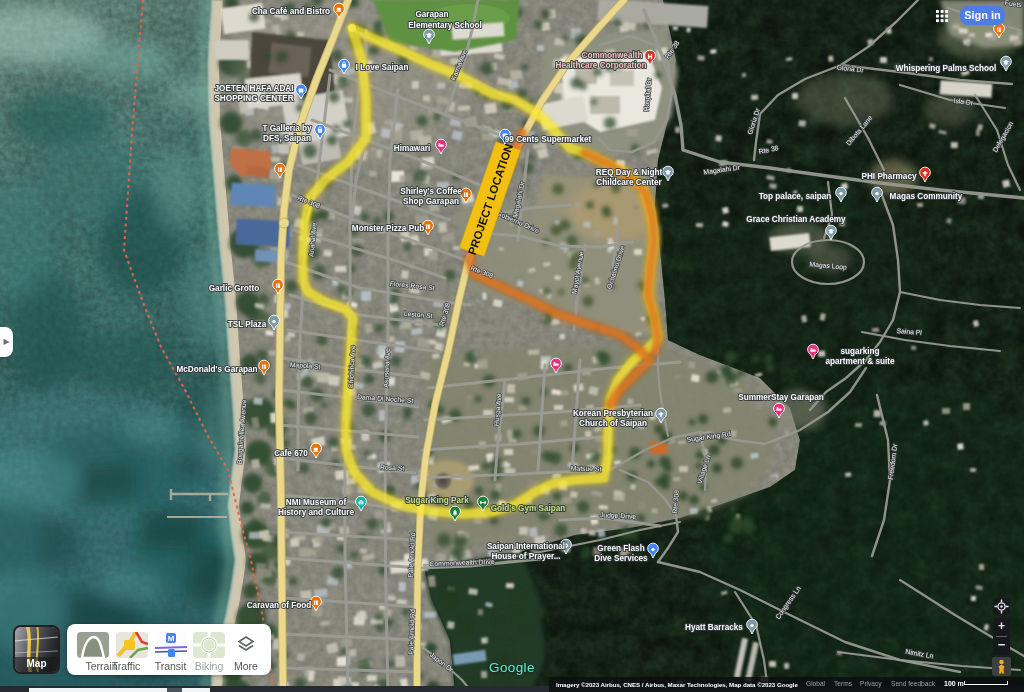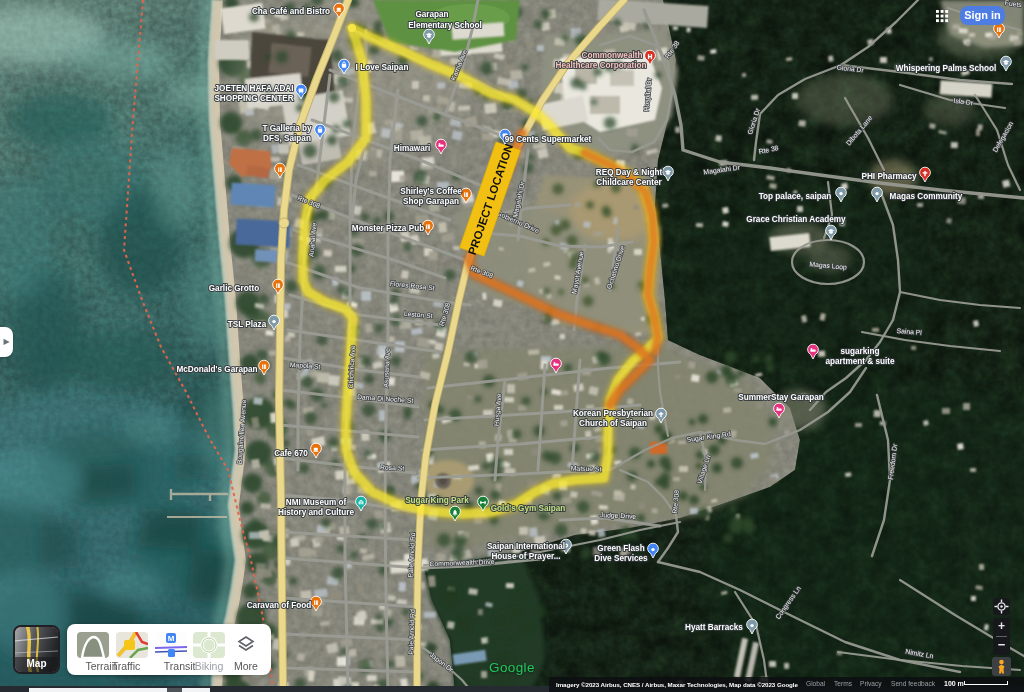--- a/index.html
+++ b/index.html
@@ -1491,21 +1491,21 @@
       </svg></div>
     <div class="ui" style="left:107px;top:660px;width:38px;text-align:center;font-size:10.5px;color:#555;">Traffic</div>
     <div class="ui" style="left:154.5px;top:632px;width:32px;height:26px;border-radius:4px;overflow:hidden;"><svg width="32" height="26">
         <rect width="32" height="26" fill="#fdfdfd"></rect>
         <rect x="11" y="1" width="10" height="10" rx="2" fill="#4285f4"></rect>
         <text x="16" y="9" text-anchor="middle" style="font:bold 8px 'Liberation Sans';fill:#fff">M</text>
         <path d="M0,16 L32,15" stroke="#7b68ee" stroke-width="2"></path>
         <path d="M0,20 L32,19" stroke="#3f51b5" stroke-width="1.6"></path>
         <rect x="13" y="17" width="7" height="8" rx="1.5" fill="#4285f4"></rect>
       </svg></div>
-    <div class="ui" style="left:145.5px;top:660px;width:50px;text-align:right;font-size:10.5px;color:#555;">Transit</div>
+    <div class="ui" style="left:145.5px;top:660px;width:50px;text-align:center;font-size:10.5px;color:#555;">Transit</div>
     <div class="ui" style="left:193px;top:632px;width:32px;height:26px;border-radius:4px;overflow:hidden;"><svg width="32" height="26">
         <rect width="32" height="26" fill="#dce8cf"></rect>
         <circle cx="16" cy="13" r="7" fill="none" stroke="#fff" stroke-width="3"></circle>
         <path d="M16,0 V6 M16,20 V26 M0,13 H9 M23,13 H32" stroke="#fff" stroke-width="3"></path>
         <circle cx="16" cy="13" r="7" fill="none" stroke="#b9cf9b" stroke-width="1"></circle>
       </svg></div>
     <div class="ui" style="left:184px;top:660px;width:50px;text-align:center;font-size:10.5px;color:#9aa0a6;">Biking</div>
     <div class="ui" style="left:230px;top:632px;width:32px;height:26px;border-radius:4px;overflow:hidden;"><svg width="32" height="26">
         <rect width="32" height="26" fill="#fff"></rect>
         <path d="M16,5 L23,9.5 L16,14 L9,9.5 Z" fill="none" stroke="#5f6368" stroke-width="1.6"></path>
@@ -1533,21 +1533,21 @@
       </svg></div>
 
 <div class="ui" style="left:0px;top:686px;width:1024px;height:6px;background:#262b31;"></div>
 
 <div class="ui" style="left:29px;top:688px;width:181px;height:4px;background:#f2f3f4;"></div>
 
 <div class="ui" style="left:167px;top:688px;width:15px;height:4px;background:#4d5359;"></div>
 
 <div class="ui" style="left:549px;top:677px;width:475px;height:15px;background:rgba(12,14,17,0.84);"></div>
 
-<div class="ui" style="left:489px;top:660px;color:#22c55e;font-size:13.5px;letter-spacing:0.4px;
+<div class="ui" style="left:489px;top:660px;color:#5eead4;font-size:13.5px;letter-spacing:0.4px;
 text-shadow:0 1px 3px rgba(0,0,0,0.6);">Google</div>
 
 <div class="ui" style="left:556px;top:681px;color:#fff;font-size:6.2px;font-weight:bold;letter-spacing:-0.05px;">Imagery ©2023 Airbus, CNES / Airbus, Maxar Technologies, Map data ©2023 Google</div>
 
 <div class="ui" style="left:806px;top:680px;color:#9aa0a6;font-size:6.6px;">Global</div>
 <div class="ui" style="left:834px;top:680px;color:#9aa0a6;font-size:6.6px;">Terms</div>
 <div class="ui" style="left:860px;top:680px;color:#9aa0a6;font-size:6.6px;">Privacy</div>
 <div class="ui" style="left:891px;top:680px;color:#9aa0a6;font-size:6.6px;">Send feedback</div>
 
 <div class="ui" style="left:944px;top:680px;color:#fff;font-size:7px;font-weight:bold;">100 m</div>

